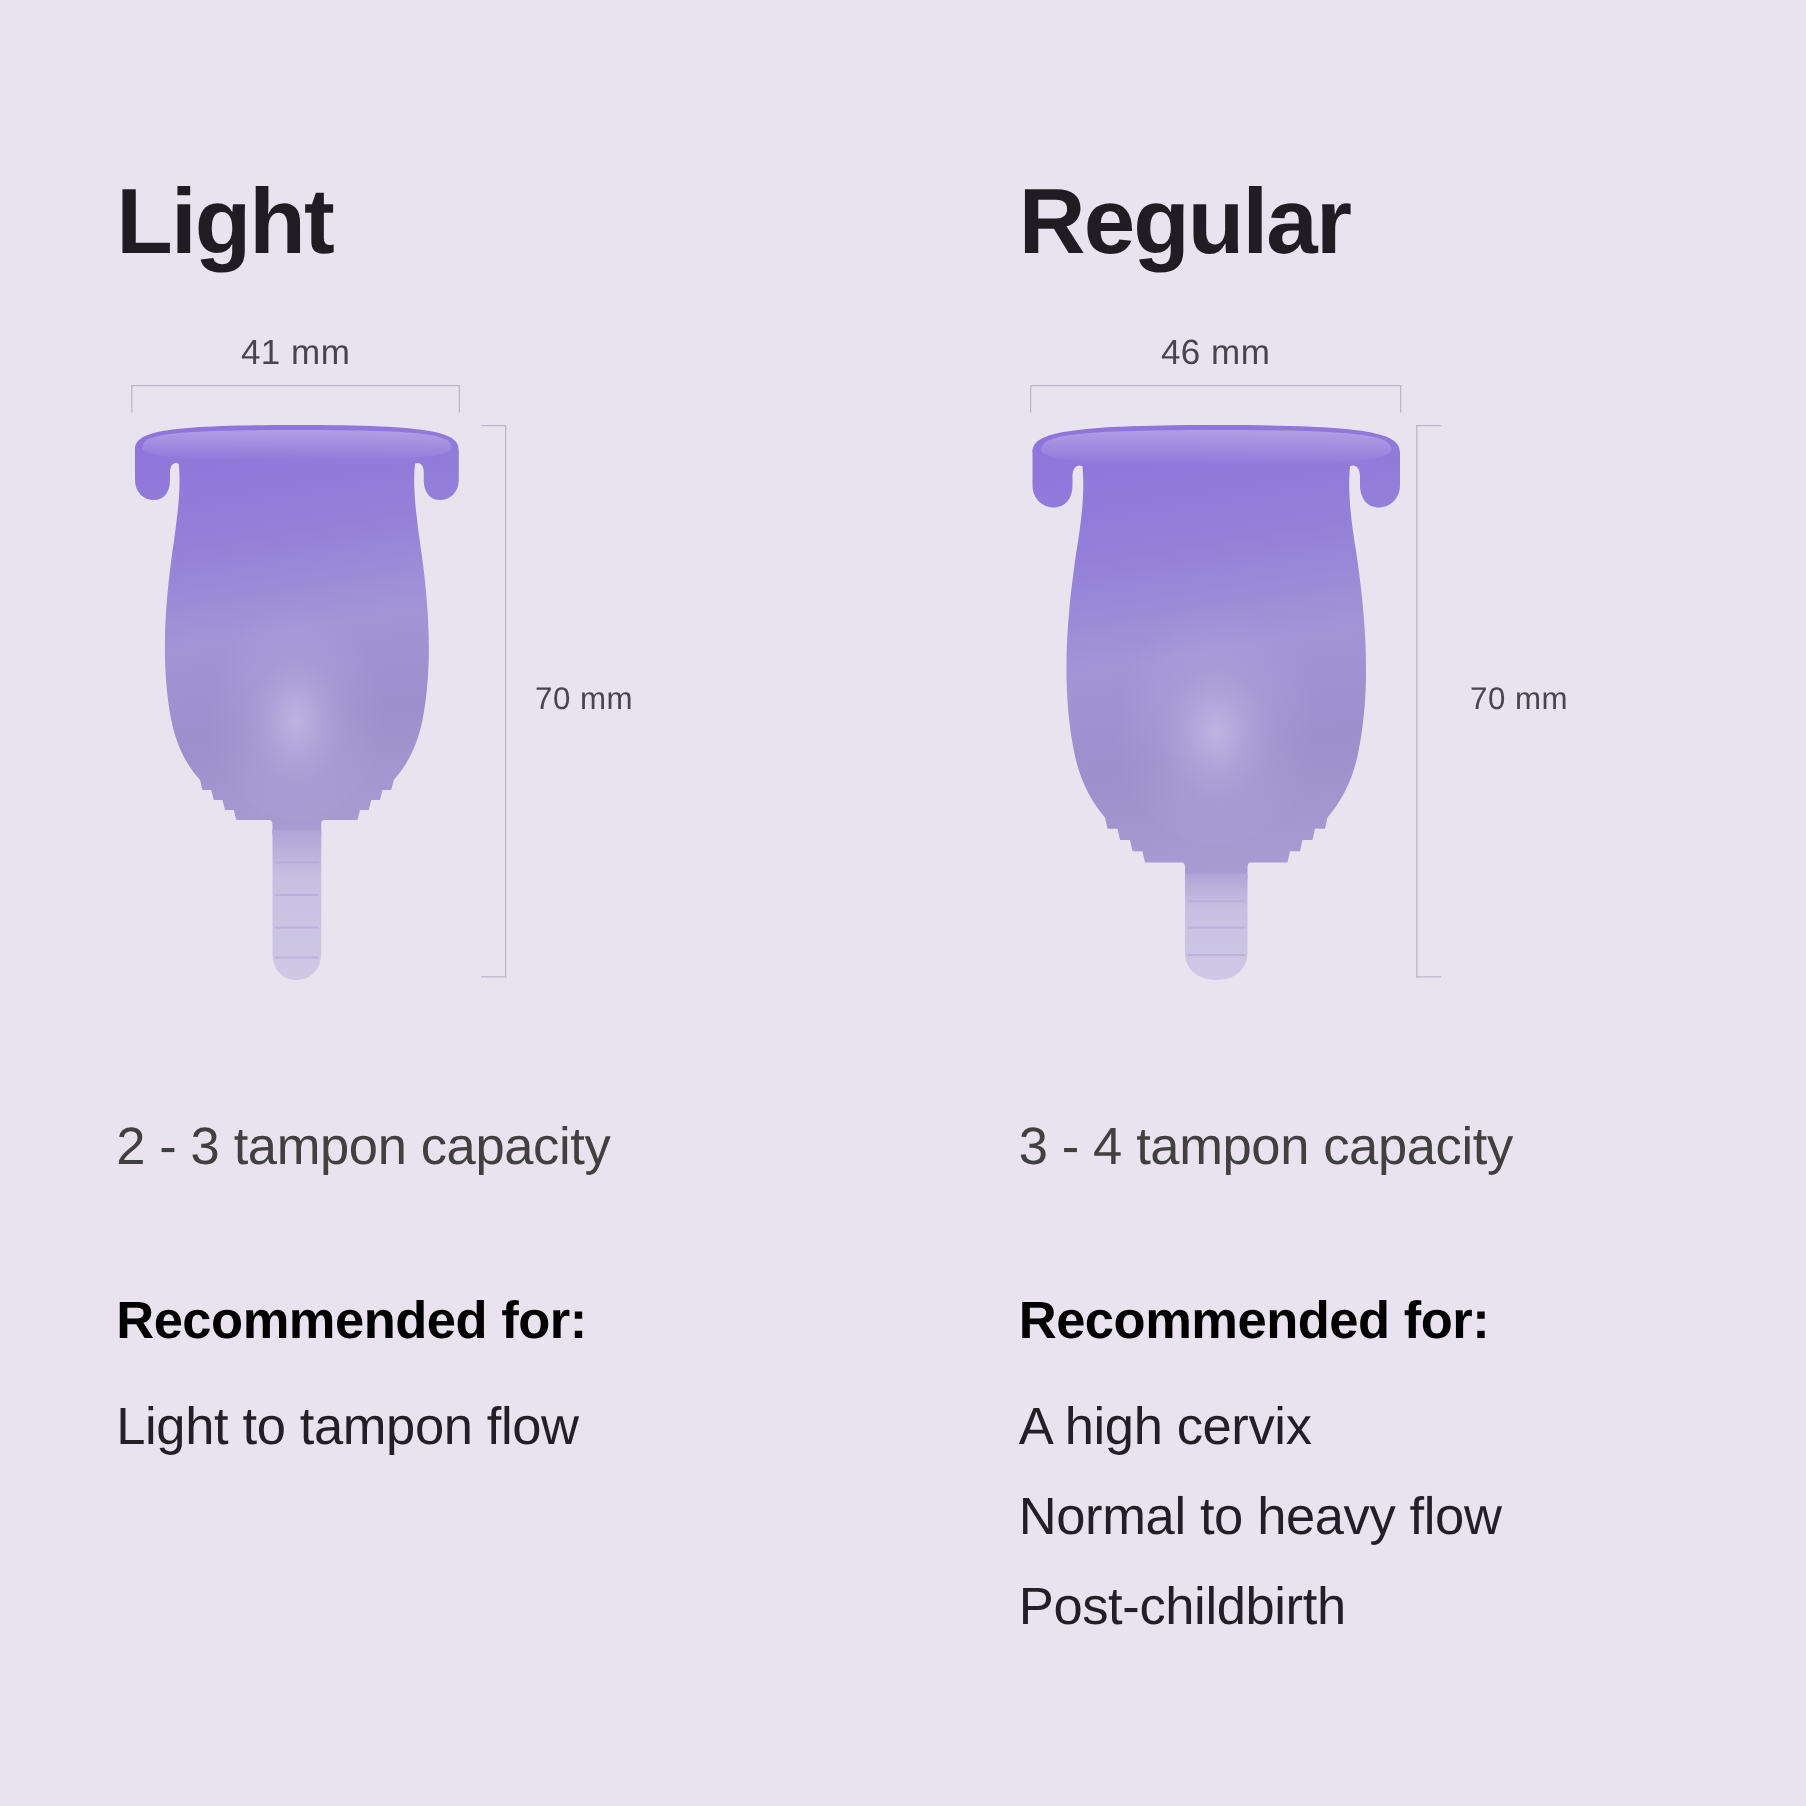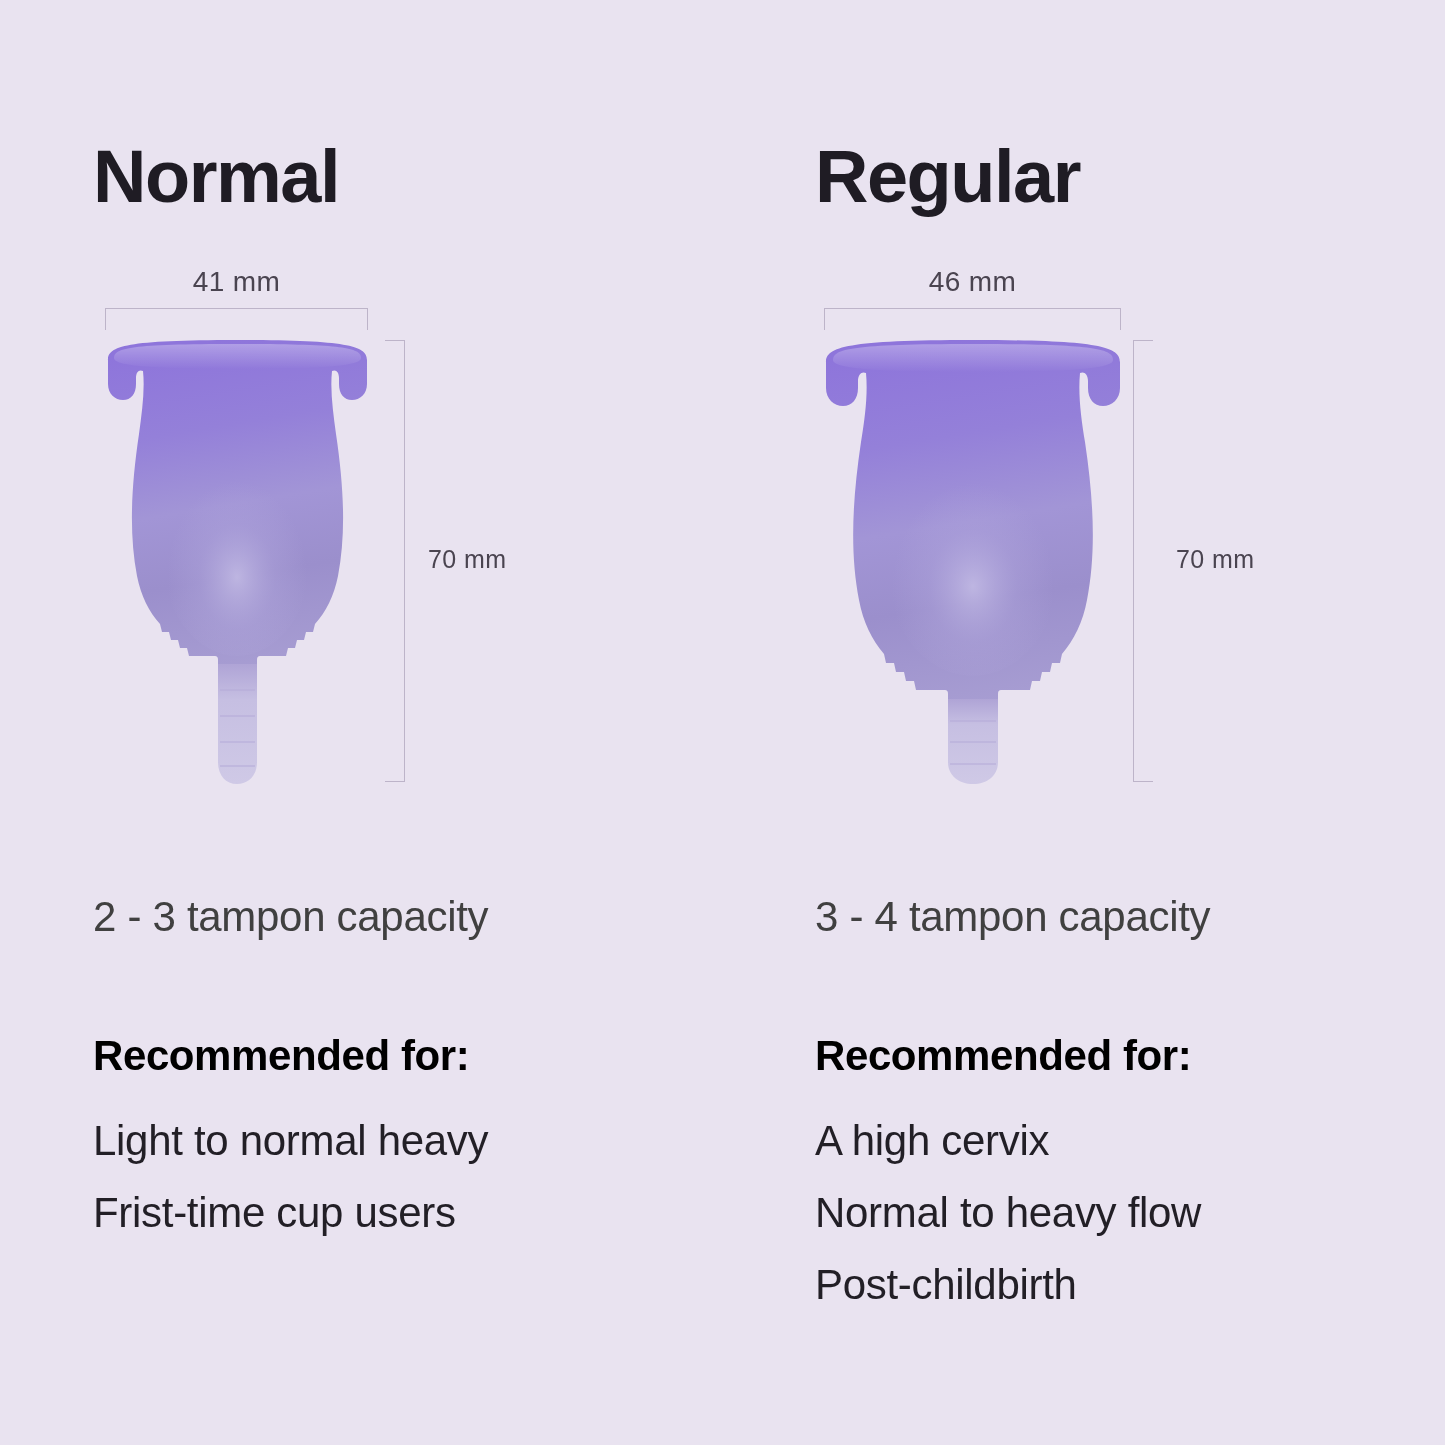--- a/index.html
+++ b/index.html
@@ -129,21 +129,21 @@
     white-space: nowrap;
   }
 </style>
 </head>
 <body>
 
 <div class="canvas">
 
   <div class="column small">
 
-    <div class="size-title">Normal</div>
+    <div class="size-title">Light</div>
 
     <div class="width-label" style="left:105px; top:266px; width:263px;">41 mm</div>
     <div class="width-bracket" style="left:105px; top:308px; width:263px;"></div>
 
     <div class="cup-wrap" style="left:100px; top:338px;">
       <svg width="275" height="450" viewBox="0 0 275 450" xmlns="http://www.w3.org/2000/svg">
         <defs>
           <linearGradient id="sBody" x1="0.42" y1="0" x2="0.55" y2="1">
             <stop offset="0%" stop-color="#8E75DB"></stop>
             <stop offset="26%" stop-color="#9480D9"></stop>
@@ -212,22 +212,21 @@
         </g>
       </svg>
     </div>
 
     <div class="height-bracket left-ticks" style="left:385px; top:340px; height:442px;"></div>
     <div class="height-label" style="left:428px; top:545px;">70 mm</div>
 
     <div class="capacity">2 - 3 tampon capacity</div>
     <div class="rec-heading">Recommended for:</div>
     <ul class="rec-list">
-      <li>Light to normal heavy</li>
-      <li>Frist-time cup users</li>
+      <li>Light to tampon flow</li>
     </ul>
   </div>
 
   <div class="column regular">
 
     <div class="size-title">Regular</div>
 
     <div class="width-label" style="left:102px; top:266px; width:297px;">46 mm</div>
     <div class="width-bracket" style="left:102px; top:308px; width:297px;"></div>
 

